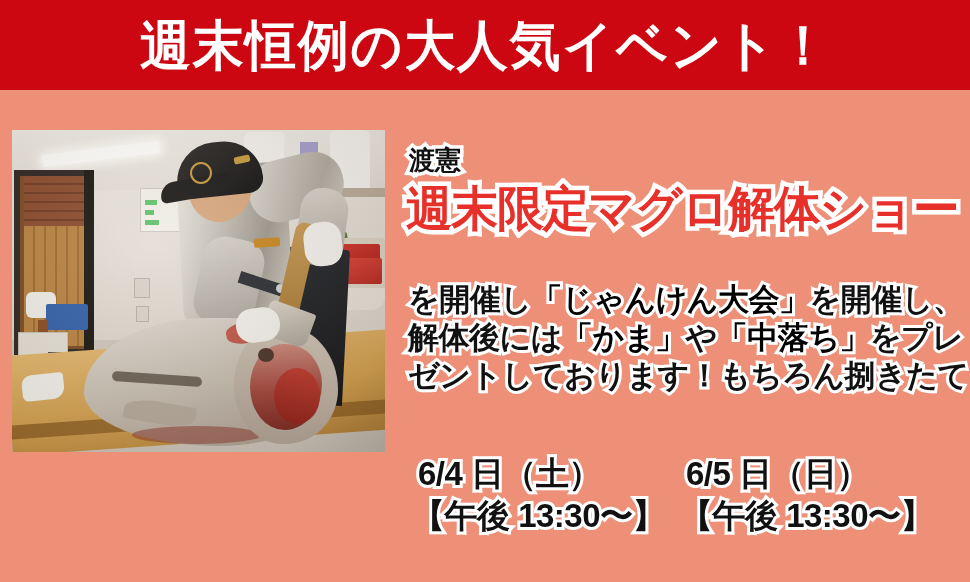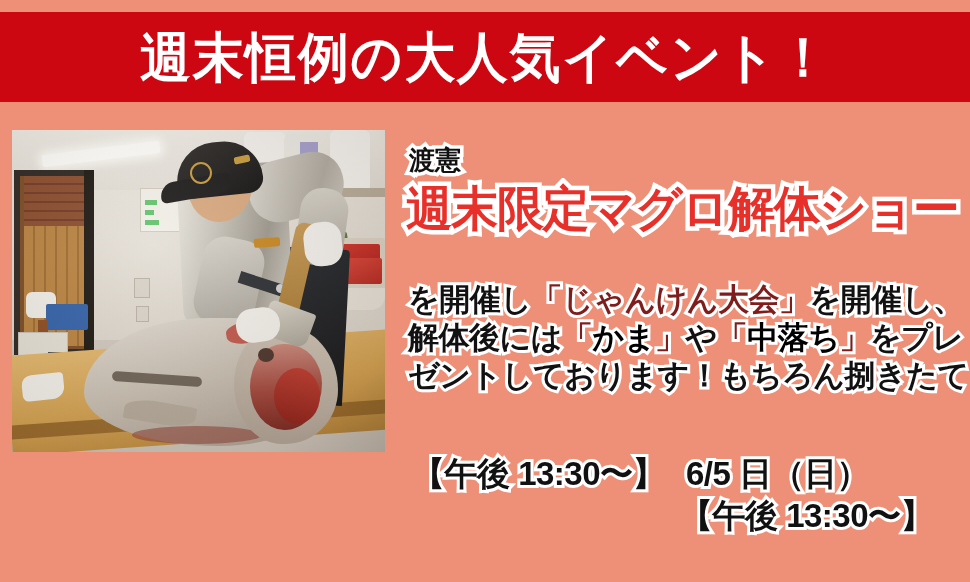--- a/index.html
+++ b/index.html
@@ -18,21 +18,21 @@
     width: 970px;
     height: 582px;
     background: #ee9078;
     overflow: hidden;
   }
 
   
   #header-banner {
     position: absolute;
     left: 0;
-    top: 12px;
+    top: 0;
     width: 970px;
     height: 90px;
     background: #cc0711;
     display: flex;
     align-items: center;
     justify-content: center;
   }
   #header-title {
     color: #ffffff;
     font-size: 54px;
@@ -410,21 +410,21 @@
     width: 556px;
     font-size: 31px;
     font-weight: bold;
     line-height: 38px;
     color: #111111;
     -webkit-text-stroke: 6px #ffffff;
     paint-order: stroke fill;
     letter-spacing: -0.5px;
   }
   #body-copy .hl { color: #000000; }
-  #body-copy .wbr { color: #7f1d1d; -webkit-text-stroke: 6px #ffffff; }
+  #body-copy .wbr { color: #000000; -webkit-text-stroke: 6px #ffffff; }
   #body-copy .line { display: block; white-space: nowrap; }
 
   #schedule {
     position: absolute;
     left: 2px;
     top: 306px;
     width: 556px;
   }
   .sched-col {
     position: absolute;
@@ -533,20 +533,21 @@
     <div id="main-title">週末限定マグロ解体ショー</div>
 
     <div id="body-copy">
         <span class="line"><span>を開催し</span><span class="wbr">「じゃんけん大会」</span><span>を開催し、</span></span>
         <span class="line"><span>解体後には</span><span class="wbr">「</span><span class="hl">かま</span><span class="wbr">」</span><span>や</span><span class="wbr">「</span><span class="hl">中落ち</span><span class="wbr">」</span><span>をプレ</span></span>
         <span class="line"><span>ゼントしております！もちろん捌きたて</span></span>
       </div>
 
     <div id="schedule">
       <div class="sched-col" id="schedule-col-0">
+        <span class="sched-date">6/4 日（土）</span>
         <span class="sched-time">【午後 13:30〜】</span>
       </div>
       <div class="sched-col" id="schedule-col-1">
         <span class="sched-date">6/5 日（日）</span>
         <span class="sched-time">【午後 13:30〜】</span>
       </div>
     </div>
 
   </div>
 </div>

